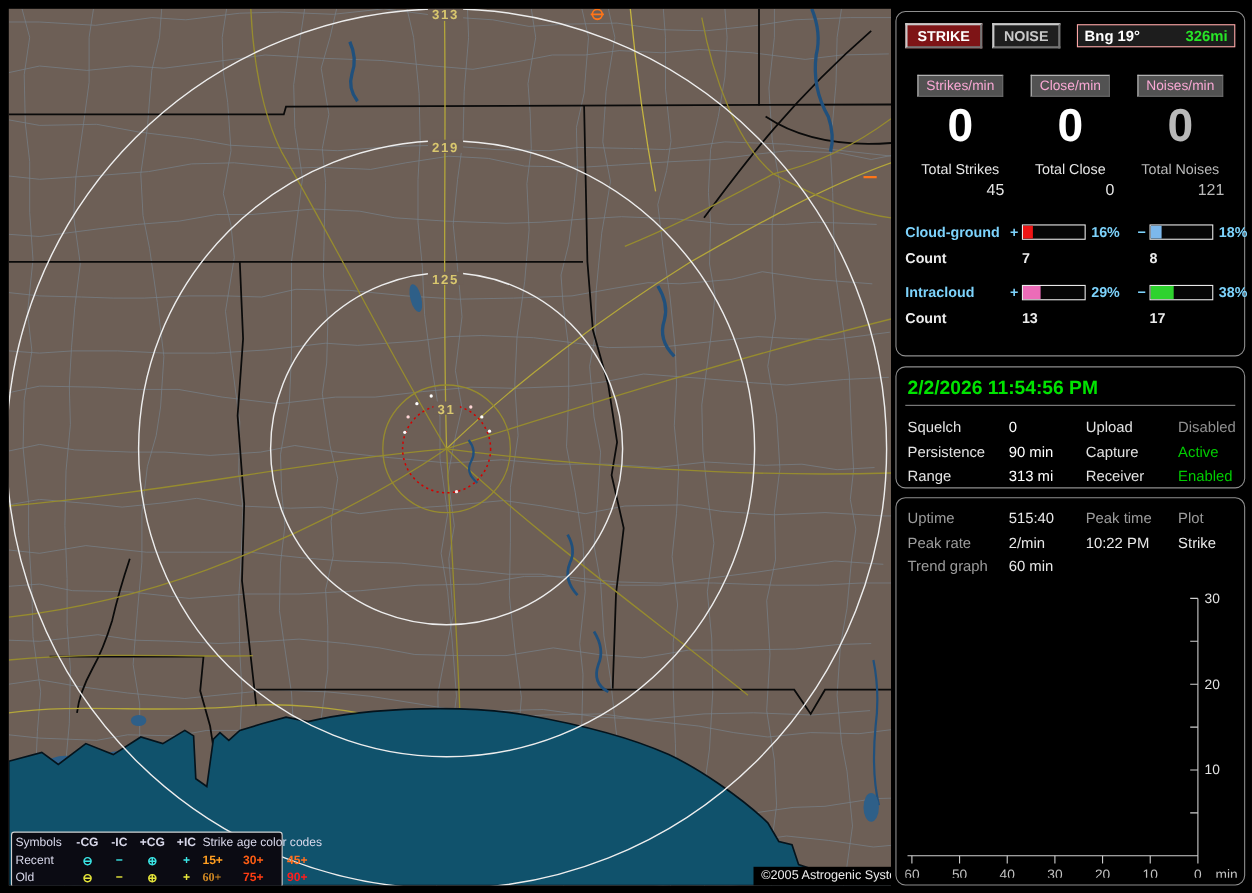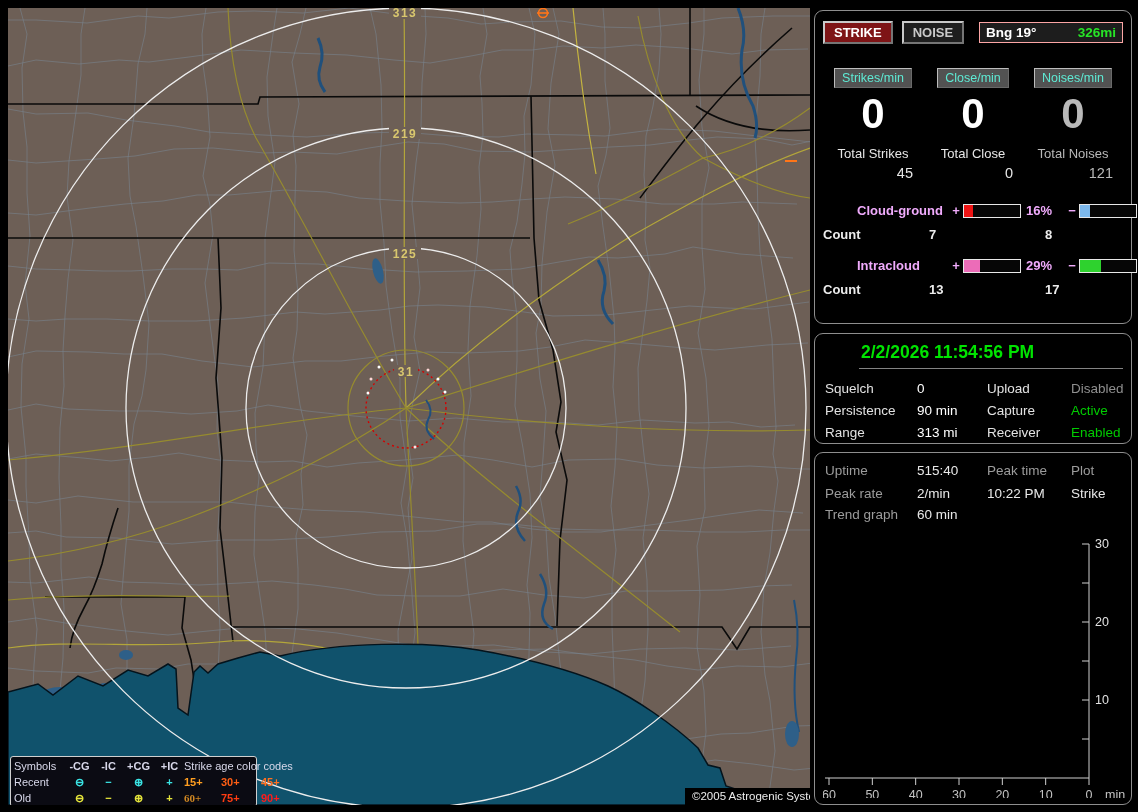--- a/index.html
+++ b/index.html
@@ -28,37 +28,37 @@
   .btnrow{display:flex;align-items:center;gap:9px;margin-top:2px;}
   .btn{font-weight:bold;font-size:13px;padding:2px 9px;border:2px outset #c9c9c9;cursor:pointer;}
   .btn-strike{background:#7e1416;color:#fff;}
   .btn-noise{background:#1e1e1e;color:#c9c9c9;}
   .bngbar{margin-left:auto;width:130px;background:#1d1d1d;border:1px solid #fca5a5;
           display:flex;justify-content:space-between;align-items:center;padding:2px 6px;font-weight:bold;font-size:13.5px;}
   .bng-label{color:#fff;}
   .bng-dist{color:#27e427;}
   .counters{display:flex;justify-content:space-between;margin-top:24px;}
   .counter{width:100px;text-align:center;}
-  .chip{display:inline-block;background:#525252;color:#5eead4;border:1px outset #bdbdbd;
+  .chip{display:inline-block;background:#525252;color:#f9a8d4;border:1px outset #bdbdbd;
         font-size:12.5px;padding:2px 7px;}
   .bigzero{font-size:42px;font-weight:bold;line-height:1.05;margin-top:4px;color:#fff;}
   .dim-col{color:#b9b9b9;}
   .total-label{font-size:13px;margin-top:10px;}
   .total-value{font-size:14.5px;margin-top:4px;text-align:right;padding-right:10px;}
   .dist{margin-top:22px;}
   .dist-title{font-size:13px;color:#e8e8e8;padding:0 0 3px 2px;border-bottom:1px solid #9a9a9a;}
   .dist-row{display:grid;grid-template-columns:92px 14px 58px 44px 14px 58px 40px;
-            align-items:center;margin-top:11px;font-weight:bold;font-size:13px;color:#f0abfc;margin-left:34px;}
+            align-items:center;margin-top:11px;font-weight:bold;font-size:13px;color:#7dd3fc;}
   .count-row{display:grid;grid-template-columns:92px 14px 58px 44px 14px 58px 40px;
              align-items:center;margin-top:9px;font-weight:bold;font-size:13px;color:#ececec;}
   .bar{height:12px;border:1px solid #e8e8e8;background:#060606;overflow:hidden;}
   .bar-fill{display:block;height:100%;}
   .pct{padding-left:5px;}
   .sign{text-align:center;}
-  .date{color:#00e400;font-weight:bold;font-size:17.5px;padding:0 0 5px 2px;border-bottom:1px solid #848484;margin-left:36px;}
+  .date{color:#00e400;font-weight:bold;font-size:17.5px;padding:0 0 5px 2px;border-bottom:1px solid #848484;}
   .grid4{display:grid;grid-template-columns:92px 70px 84px auto;row-gap:7px;margin-top:12px;padding:0 0 0 2px;}
   .lab{color:#e2e2e2;} .val{color:#fff;}
   .c-dim{color:#8f8f8f;} .c-green{color:#00cc00;}
   .glab{color:#9c9c9c;} .gval{color:#e8e8e8;}
   .grid4t{display:grid;grid-template-columns:92px 70px 84px auto;row-gap:8px;margin-top:2px;padding-left:2px;}
   .trendrow{display:grid;grid-template-columns:92px auto;margin-top:6px;padding-left:2px;}
   #trend-svg{position:absolute;left:8px;top:0;}
   .tick-label-y{fill:#e2e2e2;font-size:12.5px;font-family:"Liberation Sans",sans-serif;}
   .tick-label-x{fill:#c2c2c2;font-size:12.5px;font-family:"Liberation Sans",sans-serif;}
 </style>

